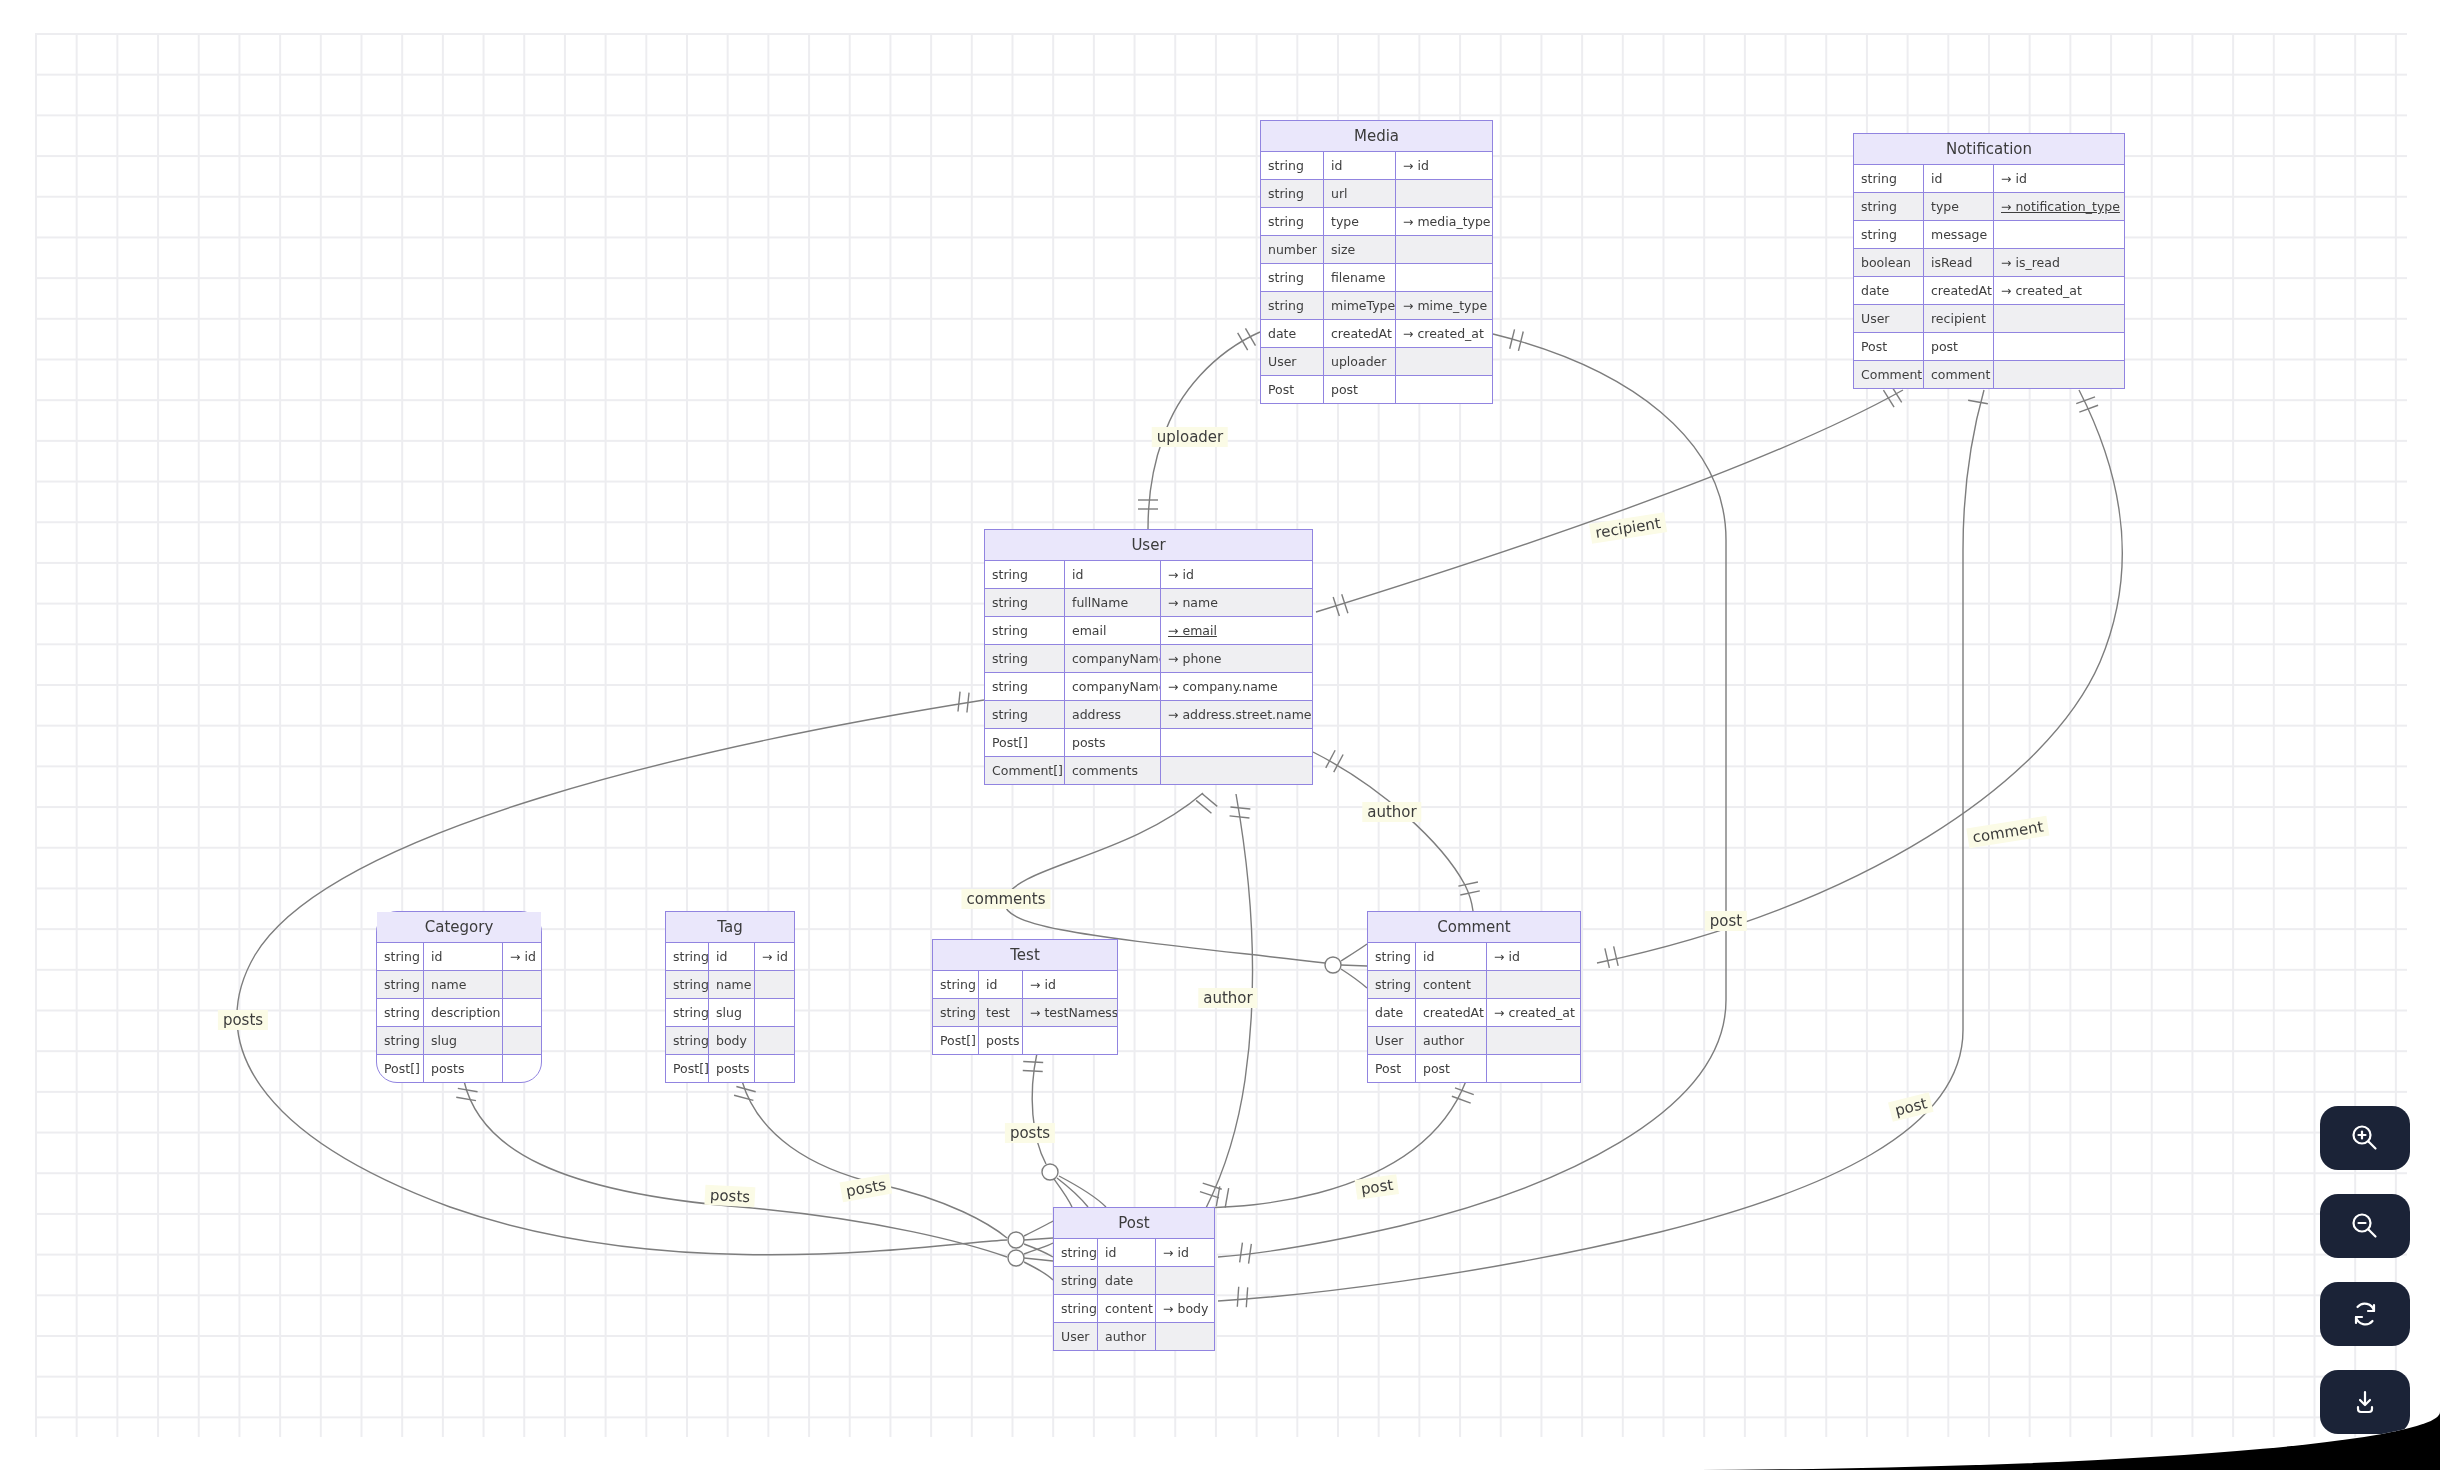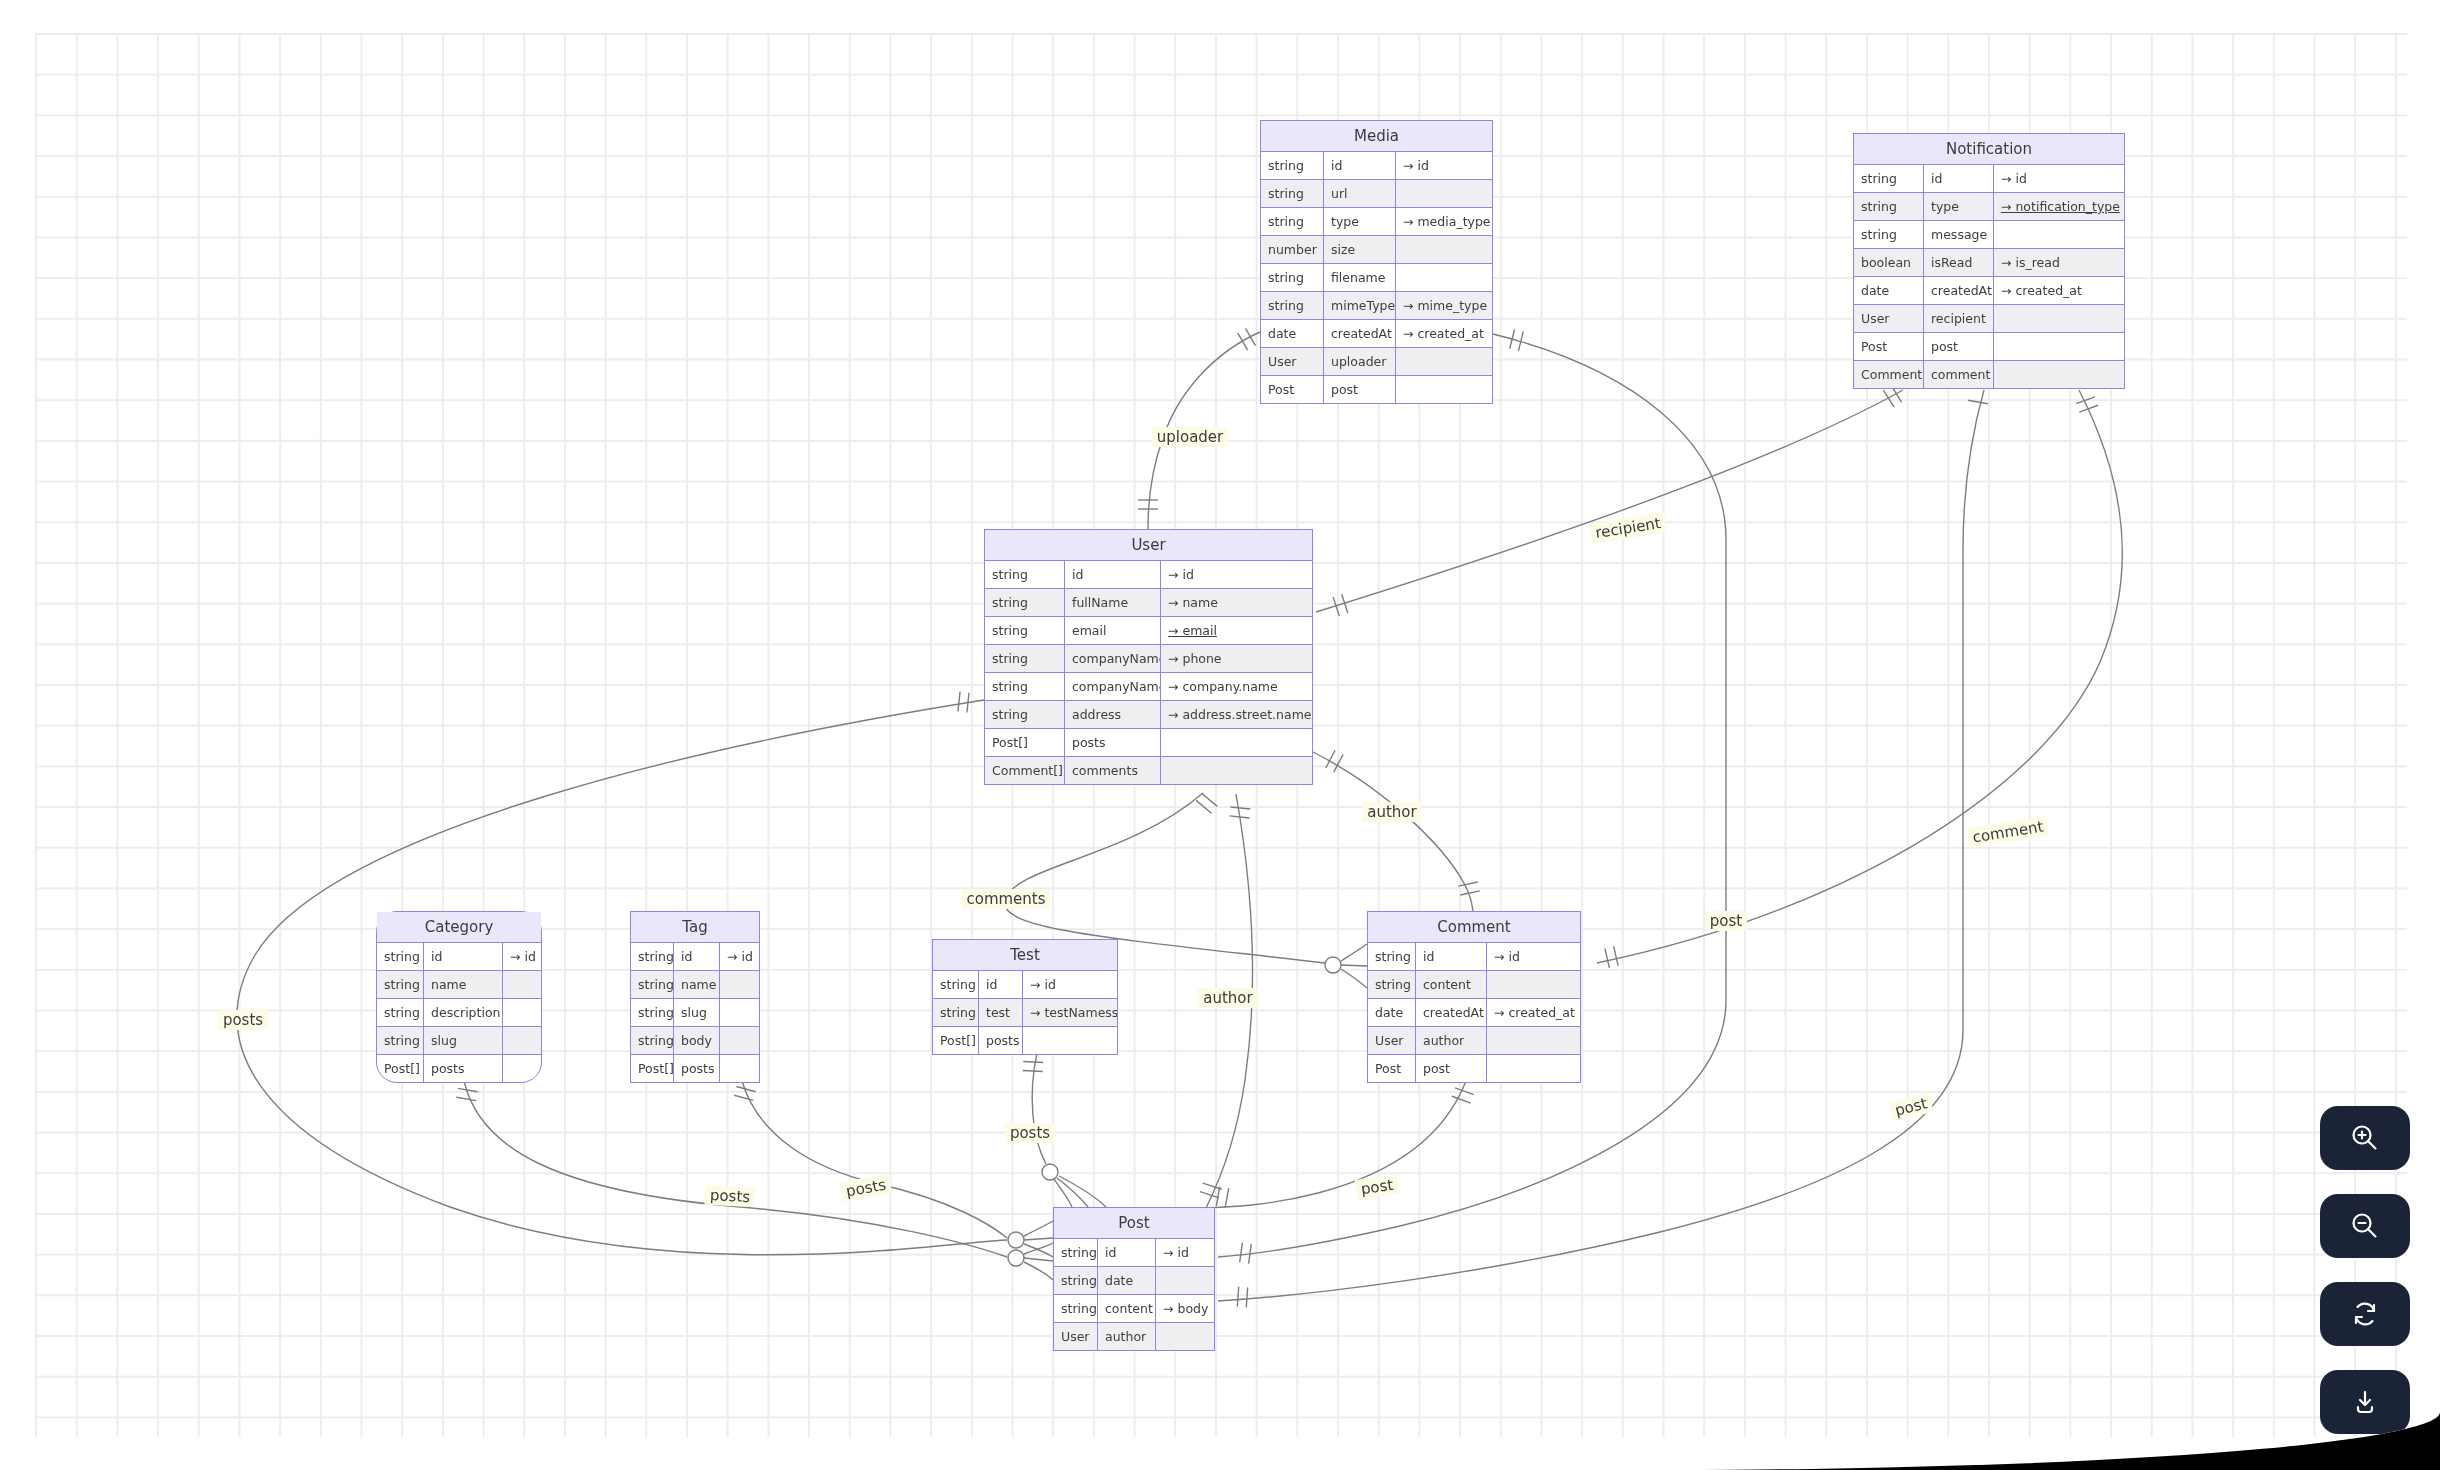--- a/index.html
+++ b/index.html
@@ -325,21 +325,21 @@
           <div class="cell" style="width: 47px;">string</div>
           <div class="cell" style="width: 79px;">slug</div>
           <div class="cell" style="width: 40px; flex: 1 1 0%;"></div>
         </div>
         <div class="row">
           <div class="cell" style="width: 47px;">Post[]</div>
           <div class="cell" style="width: 79px;">posts</div>
           <div class="cell" style="width: 40px; flex: 1 1 0%;"></div>
         </div>
       </div>
-      <div class="entity" style="left: 630px; top: 911px; width: 130px;">
+      <div class="entity" style="left: 665px; top: 911px; width: 130px;">
         <div class="title">Tag</div>
         <div class="row">
           <div class="cell" style="width: 43px;">string</div>
           <div class="cell" style="width: 46px;">id</div>
           <div class="cell" style="width: 41px; flex: 1 1 0%;">→ id</div>
         </div>
         <div class="row alt">
           <div class="cell" style="width: 43px;">string</div>
           <div class="cell" style="width: 46px;">name</div>
           <div class="cell" style="width: 41px; flex: 1 1 0%;"></div>

